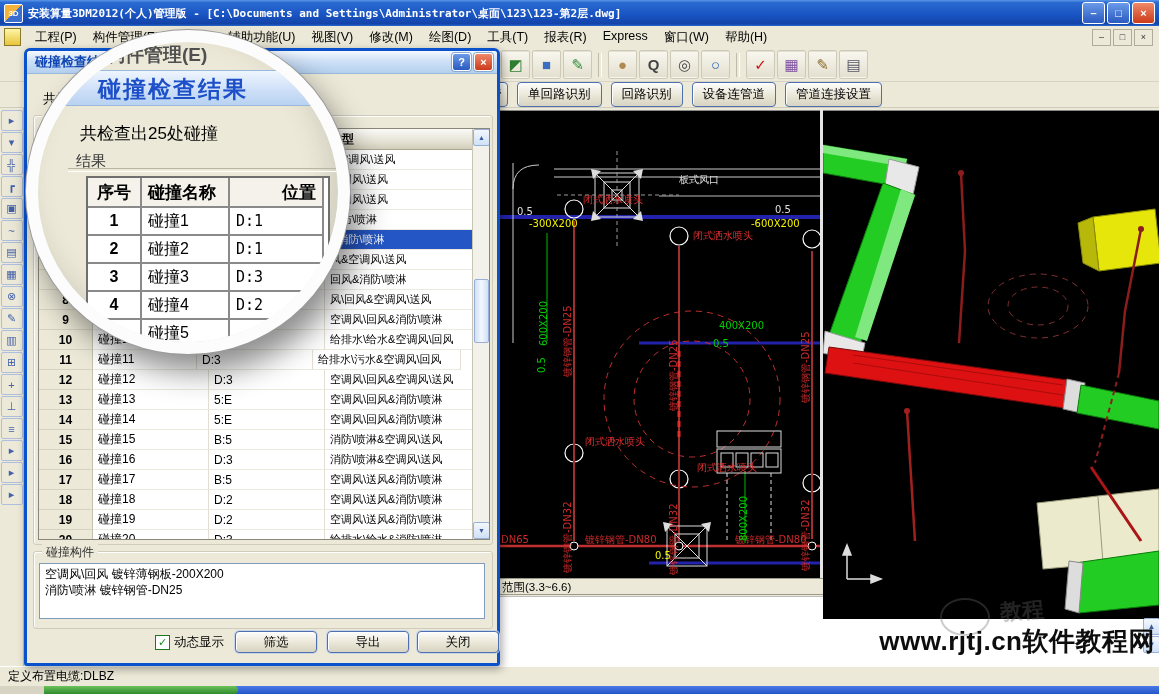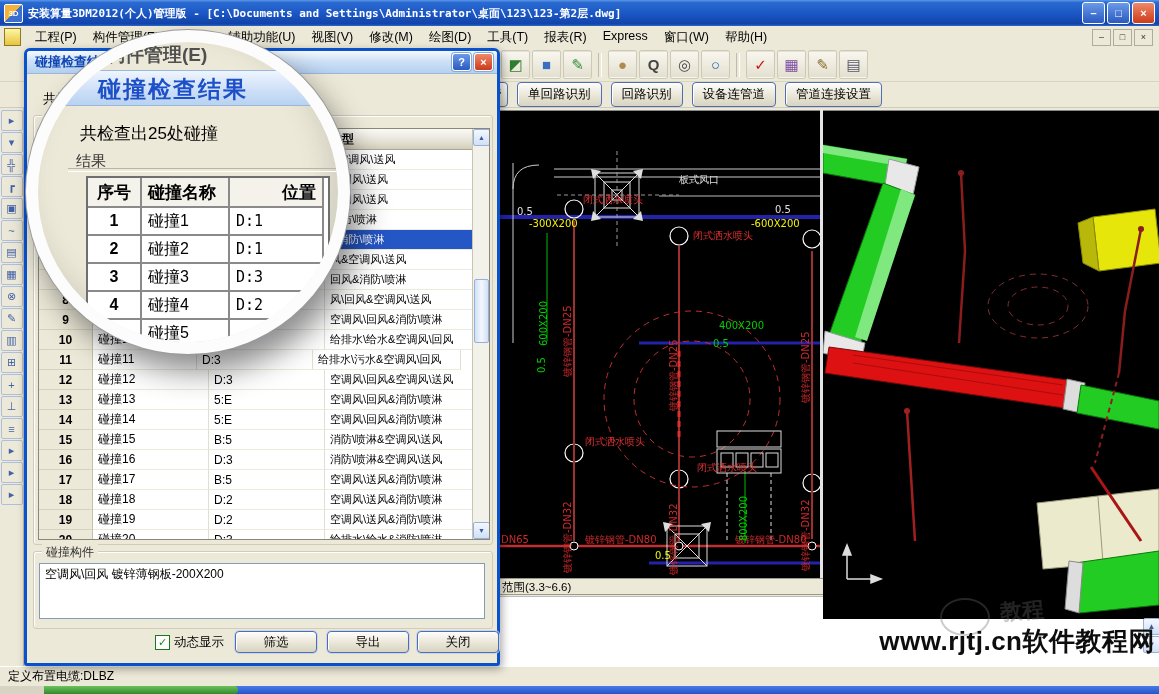--- a/index.html
+++ b/index.html
@@ -550,20 +550,21 @@
             <span class="sthumb"></span>
             <span class="sbtn down">▼</span>
           </div>
         </div>
       </div>
 
       <div class="grp" id="grp-member">
         <span class="grp-label">碰撞构件</span>
         <div class="member-box" id="member-box">
             <div>空调风\回风 镀锌薄钢板-200X200</div>
+            <div>消防\喷淋 镀锌钢管-DN25</div>
           </div>
       </div>
 
       <div class="dlg-bottom">
         <label class="chk">
           <span class="chkbox">✓</span>
           <span>动态显示</span>
         </label>
         <button class="xpbtn" style="left:208px">筛选</button>
         <button class="xpbtn" style="left:300px">导出</button>

